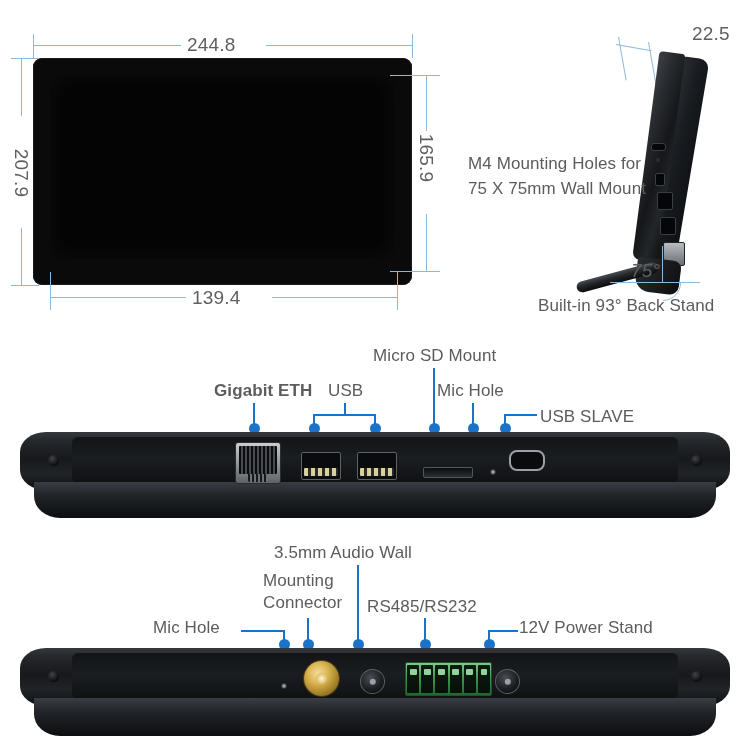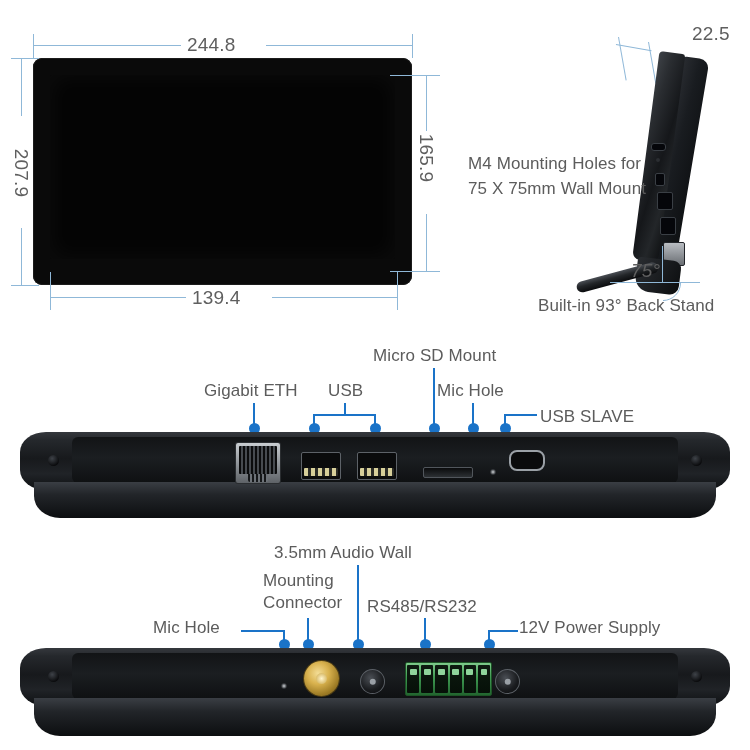--- a/index.html
+++ b/index.html
@@ -298,21 +298,21 @@
     <div class="dimline v" style="left:662px; top:246px; height:36px;"></div>
     <div class="dimline h" style="left:610px; top:282px; width:90px;"></div>
     <div class="abs" style="left:645px; top:265px; width:34px; height:34px; border:1px solid #8fb8d8; border-radius:50%; clip-path: polygon(50% 50%, 100% 50%, 100% 100%, 50% 100%);"></div>
     <div class="dimtext" style="left:631px; top:260px;font-style:italic;">75°</div>
 
     <div class="label" style="left:538px; top:296px; font-size:17px;">Built-in 93° Back Stand</div>
   </div>
 
   <div>
 
-    <div class="label" style="left:204px; top:381px;">Gigabit ETH</div>
+    <div class="label" style="left:214px; top:381px;font-weight:bold;">Gigabit ETH</div>
     <div class="label" style="left:328px; top:381px;">USB</div>
     <div class="label" style="left:373px; top:346px;">Micro SD Mount</div>
     <div class="label" style="left:437px; top:381px;">Mic Hole</div>
     <div class="label" style="left:540px; top:407px;">USB SLAVE</div>
 
     <div class="lead v" style="left:253px; top:403px; height:23px;"></div>
     <div class="dot" style="left:249px; top:423px;"></div>
 
     <div class="lead v" style="left:344px; top:403px; height:12px;"></div>
     <div class="lead h" style="left:313px; top:414px; width:63px;"></div>
@@ -359,21 +359,21 @@
     </div>
   </div>
 
   <div>
 
     <div class="label" style="left:153px; top:618px;">Mic Hole</div>
     <div class="label multiline" style="left:263px; top:570px; line-height:1.3;">Mounting
 Connector</div>
     <div class="label" style="left:274px; top:543px;">3.5mm Audio Wall</div>
     <div class="label" style="left:367px; top:597px;">RS485/RS232</div>
-    <div class="label" style="left:519px; top:618px;">12V Power Supply</div>
+    <div class="label" style="left:519px; top:618px;">12V Power Stand</div>
 
     <div class="lead h" style="left:241px; top:630px; width:44px;"></div>
     <div class="lead v" style="left:283px; top:630px; height:12px;"></div>
     <div class="dot" style="left:279px; top:639px;"></div>
 
     <div class="lead v" style="left:307px; top:618px; height:24px;"></div>
     <div class="dot" style="left:303px; top:639px;"></div>
 
     <div class="lead v" style="left:357px; top:565px; height:77px;"></div>
     <div class="dot" style="left:353px; top:639px;"></div>

